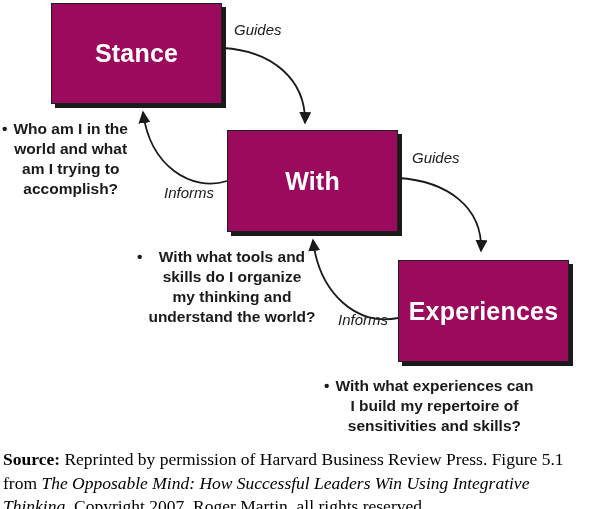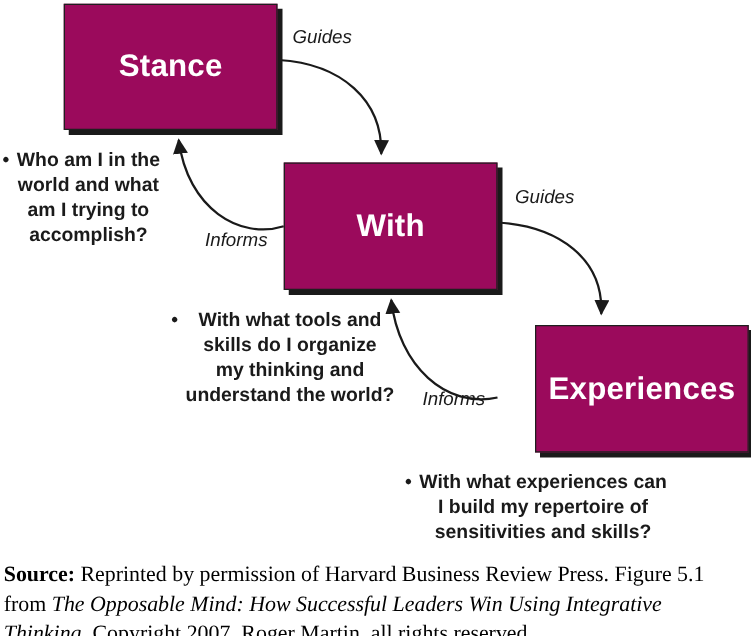--- a/index.html
+++ b/index.html
@@ -61,21 +61,21 @@
     <path class="curve" d="M 398 178 C 447 181 483 207 481 251" marker-end="url(#ah)"></path>
     <path class="curve" d="M 398 318 C 357 327 319 293 313 240" marker-end="url(#ah)"></path>
   </svg>
 
   <div class="box" id="box-stance" style="background: rgb(155, 10, 92);">
     <span>Stance</span>
   </div>
   <div class="box" id="box-tools" style="background: rgb(155, 10, 92);">
     <span>With</span>
   </div>
-  <div class="box" id="box-experiences" style="background: rgb(155, 10, 92); margin-left: 30px;">
+  <div class="box" id="box-experiences" style="background: rgb(155, 10, 92);">
     <span>Experiences</span>
   </div>
 
   <span class="arrow-label" id="label-guides-1">Guides</span>
   <span class="arrow-label" id="label-informs-1">Informs</span>
   <span class="arrow-label" id="label-guides-2">Guides</span>
   <span class="arrow-label" id="label-informs-2">Informs</span>
 
   <div class="bullet" id="bullet-stance">
     <span class="marker">•</span>

